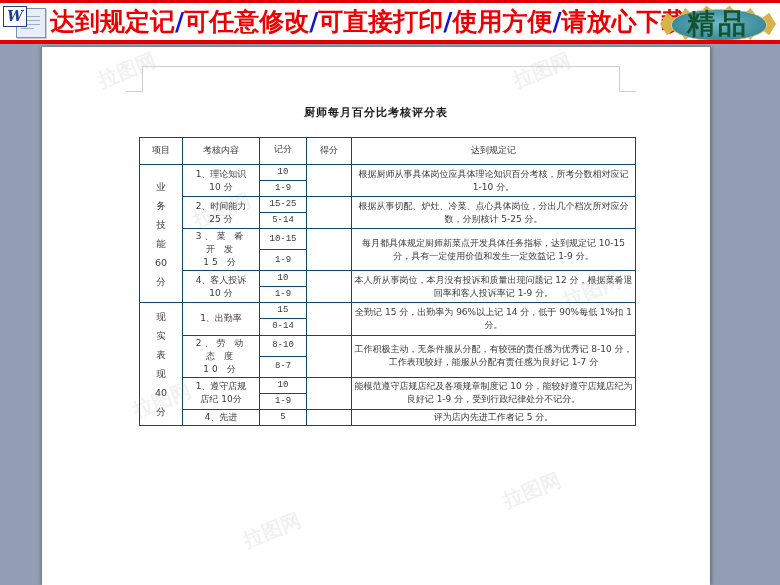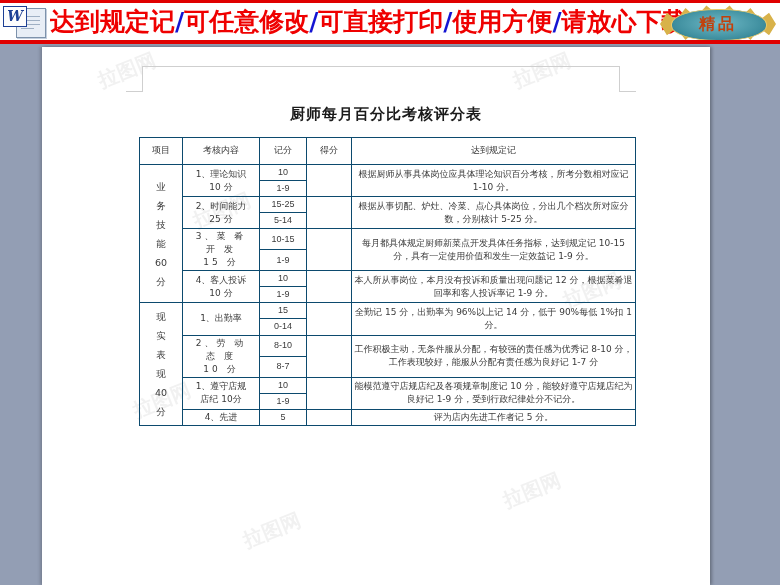--- a/index.html
+++ b/index.html
@@ -62,21 +62,21 @@
   }
   #badge .inner{
     position:absolute;left:11px;top:5px;width:94px;height:30px;
     background:radial-gradient(ellipse at 50% 45%, #6fb9c6 0%, #3f8f9f 65%, #2b6f80 100%);
     border:1px solid #e7c869;
     border-radius:46px/15px;
   }
   #badge .txt{
     position:absolute;left:0;top:0;width:116px;height:40px;
     display:flex;align-items:center;justify-content:center;
-    font-size:16px;font-weight:bold;color:#c2410c;
+    font-size:28px;font-weight:bold;color:#14532d;
     letter-spacing:3px;line-height:1;
   }
 
   
   #sheet{
     position:absolute;left:42px;top:47px;width:668px;height:538px;
     background:#ffffff;
     box-shadow:2px 0 3px rgba(0,0,0,.28), -2px 0 3px rgba(0,0,0,.18);
   }
 
@@ -86,23 +86,22 @@
   }
   #frame .top{position:absolute;left:16px;top:0;width:478px;height:1px;background:#cfcfcf;}
   #frame .lv{position:absolute;left:16px;top:0;width:1px;height:26px;background:#cfcfcf;}
   #frame .lh{position:absolute;left:0;top:25px;width:17px;height:1px;background:#cfcfcf;}
   #frame .rv{position:absolute;left:493px;top:0;width:1px;height:26px;background:#cfcfcf;}
   #frame .rh{position:absolute;left:493px;top:25px;width:17px;height:1px;background:#cfcfcf;}
 
   #doc-title{
     position:absolute;left:0;top:58px;width:668px;
     text-align:center;
-    font-size:15px;font-weight:bold;color:#1a1a1a;
+    font-size:11px;font-weight:bold;color:#1a1a1a;
     letter-spacing:1px;
-    padding-left:10px;
   }
 
   
   #score-table{
     position:absolute;left:97px;top:90px;
     border-collapse:collapse;
     width:471px;
     table-layout:fixed;
     color:#333;
   }
@@ -110,21 +109,21 @@
     border:1px solid #0c4a6e;
     font-size:9px;
     padding:1px 2px;
     vertical-align:middle;
     font-weight:normal;
     line-height:1.45;
     color:#3a3a3a;
   }
   .c-proj{width:38px;text-align:center;}
   .c-item{width:72px;text-align:center;}
-  .c-score{width:42px;text-align:center;font-family:Liberation Sans, sans-serif;font-weight:bold;font-size:8.5px;margin-top:40px;}
+  .c-score{width:42px;text-align:center;font-family:Liberation Mono, monospace;font-weight:bold;font-size:8.5px;margin-top:40px;}
   .c-got{width:40px;}
   .c-std{width:279px;text-align:center;padding:2px 6px;}
 
   th.hd{font-weight:normal;font-size:9.5px;text-align:center;height:24px;color:#333;}
 
   .proj-cell{
     text-align:center;padding:4px 0;
   }
   .proj-cell span{
     display:block;line-height:2.0;font-size:9.5px;

